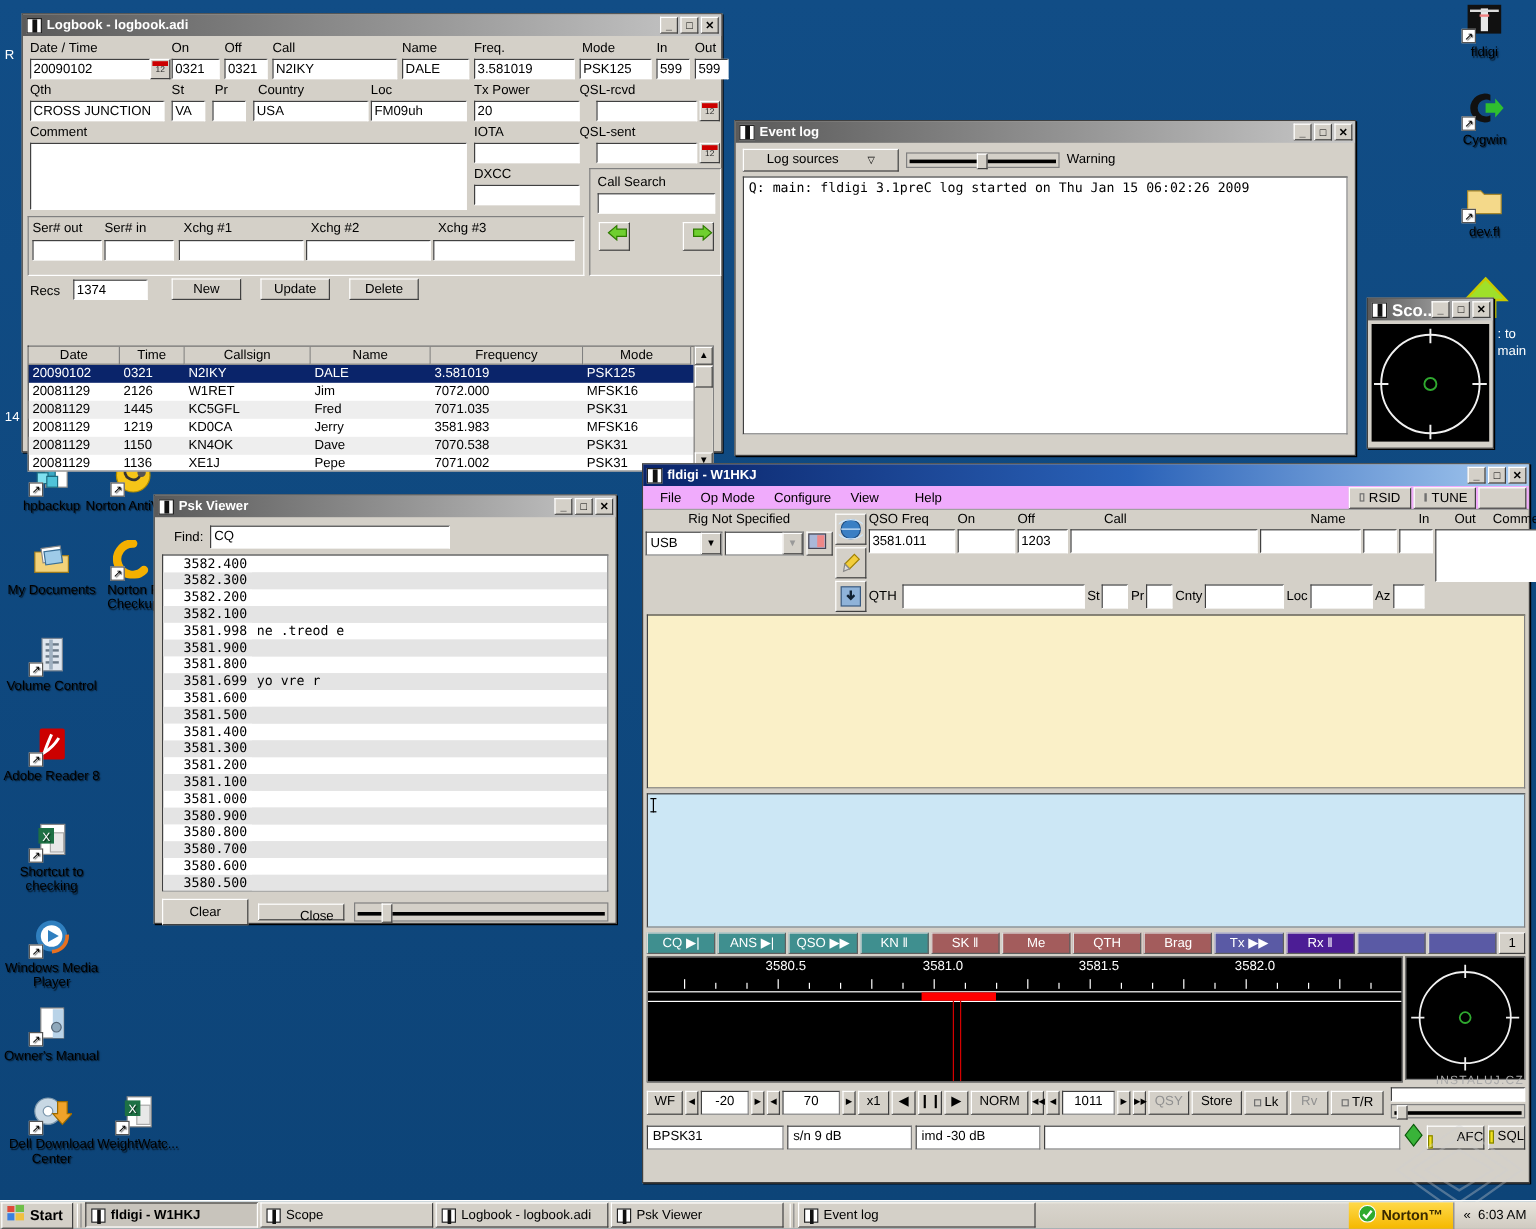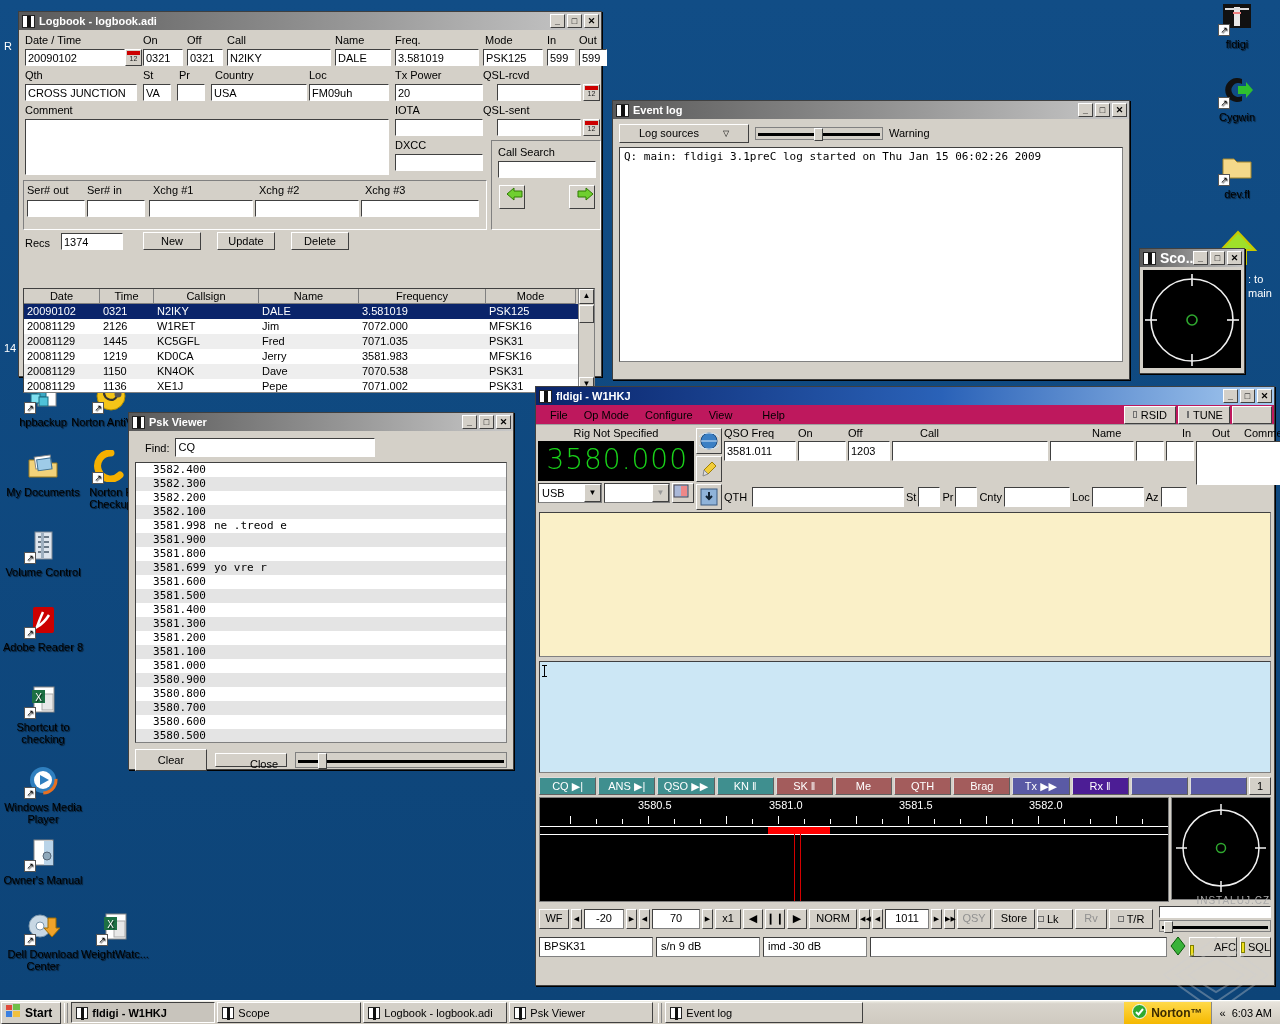--- a/index.html
+++ b/index.html
@@ -162,21 +162,21 @@
     height:281px; overflow:hidden; font-family:"DejaVu Sans Mono", monospace; font-size:11px;
   }
   .pv-row { height:14px; line-height:14px; display:flex; }
   .pv-row.alt { background:#e4e4e4; }
   .pv-freq { width:74px; text-align:right; padding-right:4px; color:#000;}
   .pv-txt { flex:1; color:#000; padding-left:4px; background:inherit;}
 
   
   #fldigi { left:535px; top:386px; width:740px; height:600px; }
   .menubar {
-    height:20px; display:flex; align-items:center; background:#be185d;
+    height:20px; display:flex; align-items:center; background:#f0abfc;
     border-bottom:1px solid #a0a0a0;
   }
   .menubar .mi { padding:1px 8px; font-size:11px; }
   .chk-btn {
     border:1px solid #fff; border-right-color:#404040; border-bottom-color:#404040;
     background:#d4d0c8; font-size:11px; padding:1px 8px; height:18px; line-height:14px;
     display:flex; align-items:center; gap:4px;
   }
   .chk-sq { width:7px; height:7px; border:1px solid #707070; background:#d4d0c8; }
 
@@ -840,21 +840,20 @@
         <span>TUNE</span>
       </span>
       <span class="chk-btn" style="width:40px;"></span>
     </span>
   </div>
 
   <div style="display:flex;padding:2px 2px 0 2px;">
 
     <div style="width:180px;">
       <div style="text-align:center;font-size:11px;height:14px;">Rig Not Specified</div>
-      <div class="freq-display">3580.000</div>
       <div style="display:flex;gap:2px;margin-top:2px;">
         <div class="combo" style="width:64px;">
           <span>USB</span>
           <span class="arw">▼</span>
         </div>
         <div class="combo" style="width:66px;">
           <span></span>
           <span class="arw" style="color:#999;">▼</span>
         </div>
         <div class="icon-btn" style="width:22px;height:20px;">
@@ -1009,21 +1008,21 @@
     <div class="ctl" style="width:20px;">❙❙</div>
     <div class="ctl" style="width:20px;">▶</div>
     <div class="ctl" style="width:48px;">NORM</div>
     <div class="spin">◀◀</div>
     <div class="spin">◀</div>
     <div class="numfld" style="width:44px;">1011</div>
     <div class="spin">▶</div>
     <div class="spin">▶▶</div>
     <div class="ctl dis" style="width:34px;">QSY</div>
     <div class="ctl" style="width:42px;">Store</div>
-    <div class="ctl" style="width:36px;display:flex;align-items:center;gap:3px;">
+    <div class="ctl" style="width:36px;display:flex;align-items:center;justify-content:center;gap:3px;">
       <span class="chk-sq" style="width:6px;height:6px;"></span>
       <span>Lk</span>
     </div>
     <div class="ctl dis" style="width:32px;">Rv</div>
     <div class="ctl" style="width:44px;display:flex;align-items:center;justify-content:center;gap:3px;">
       <span class="chk-sq" style="width:6px;height:6px;"></span>
       <span>T/R</span>
     </div>
     <div style="flex:1;"></div>
     <div style="width:112px;">

